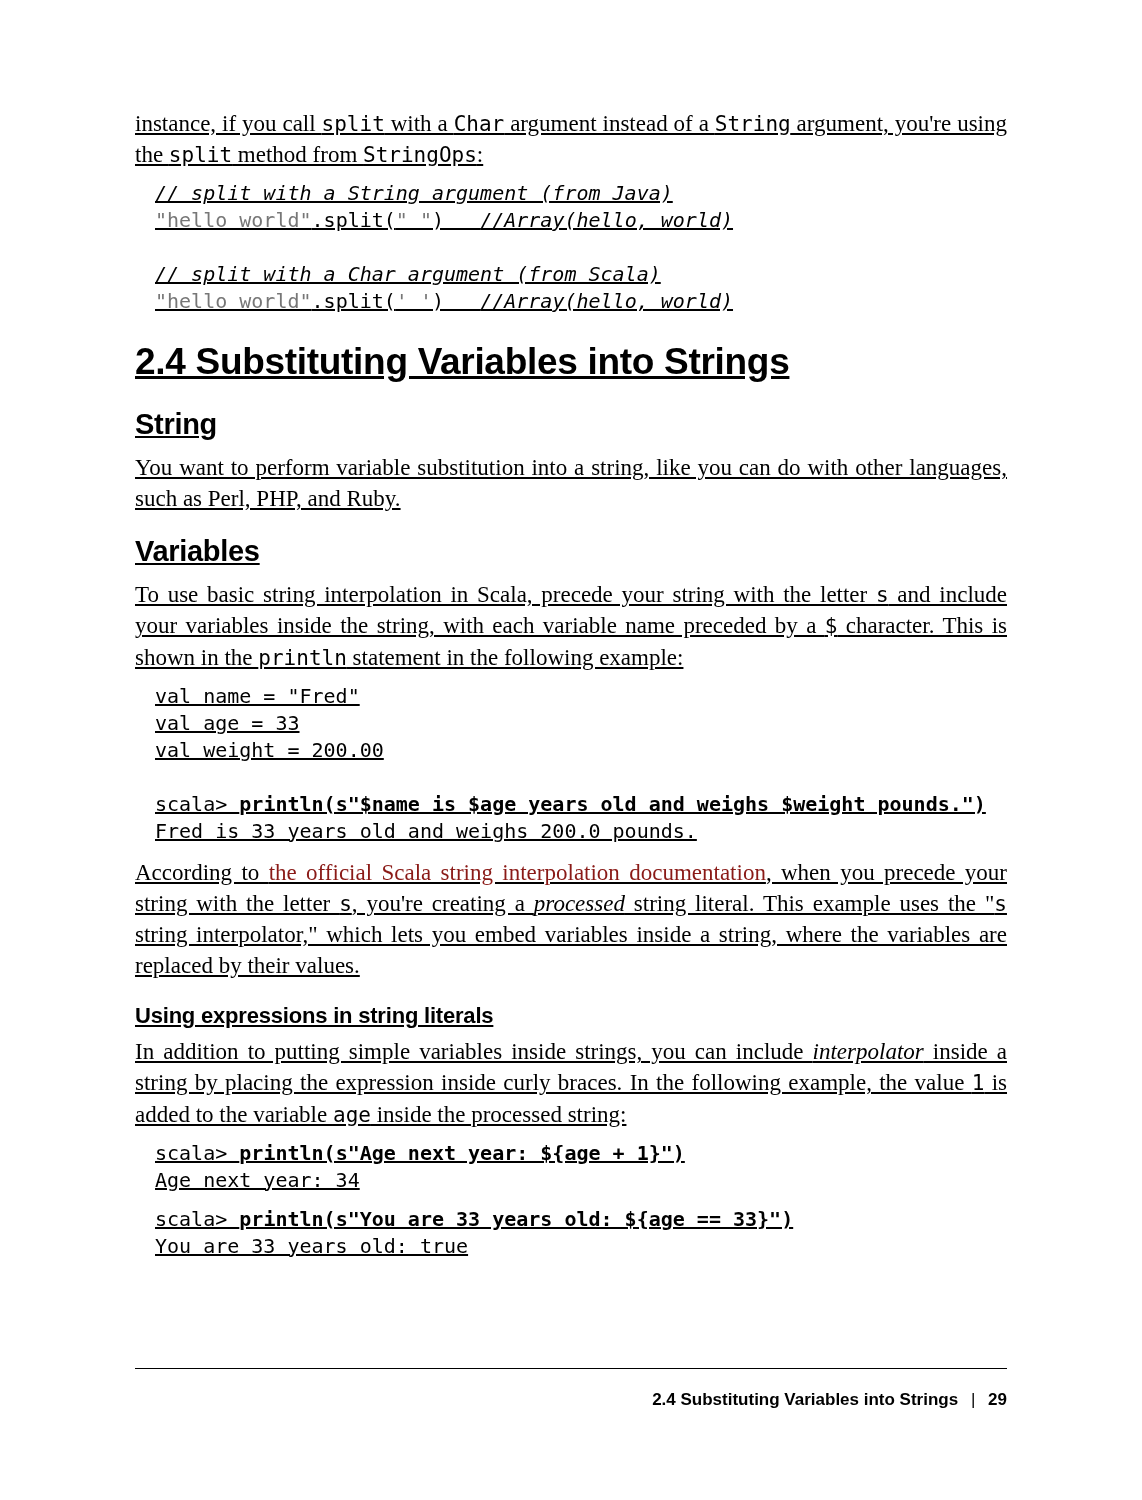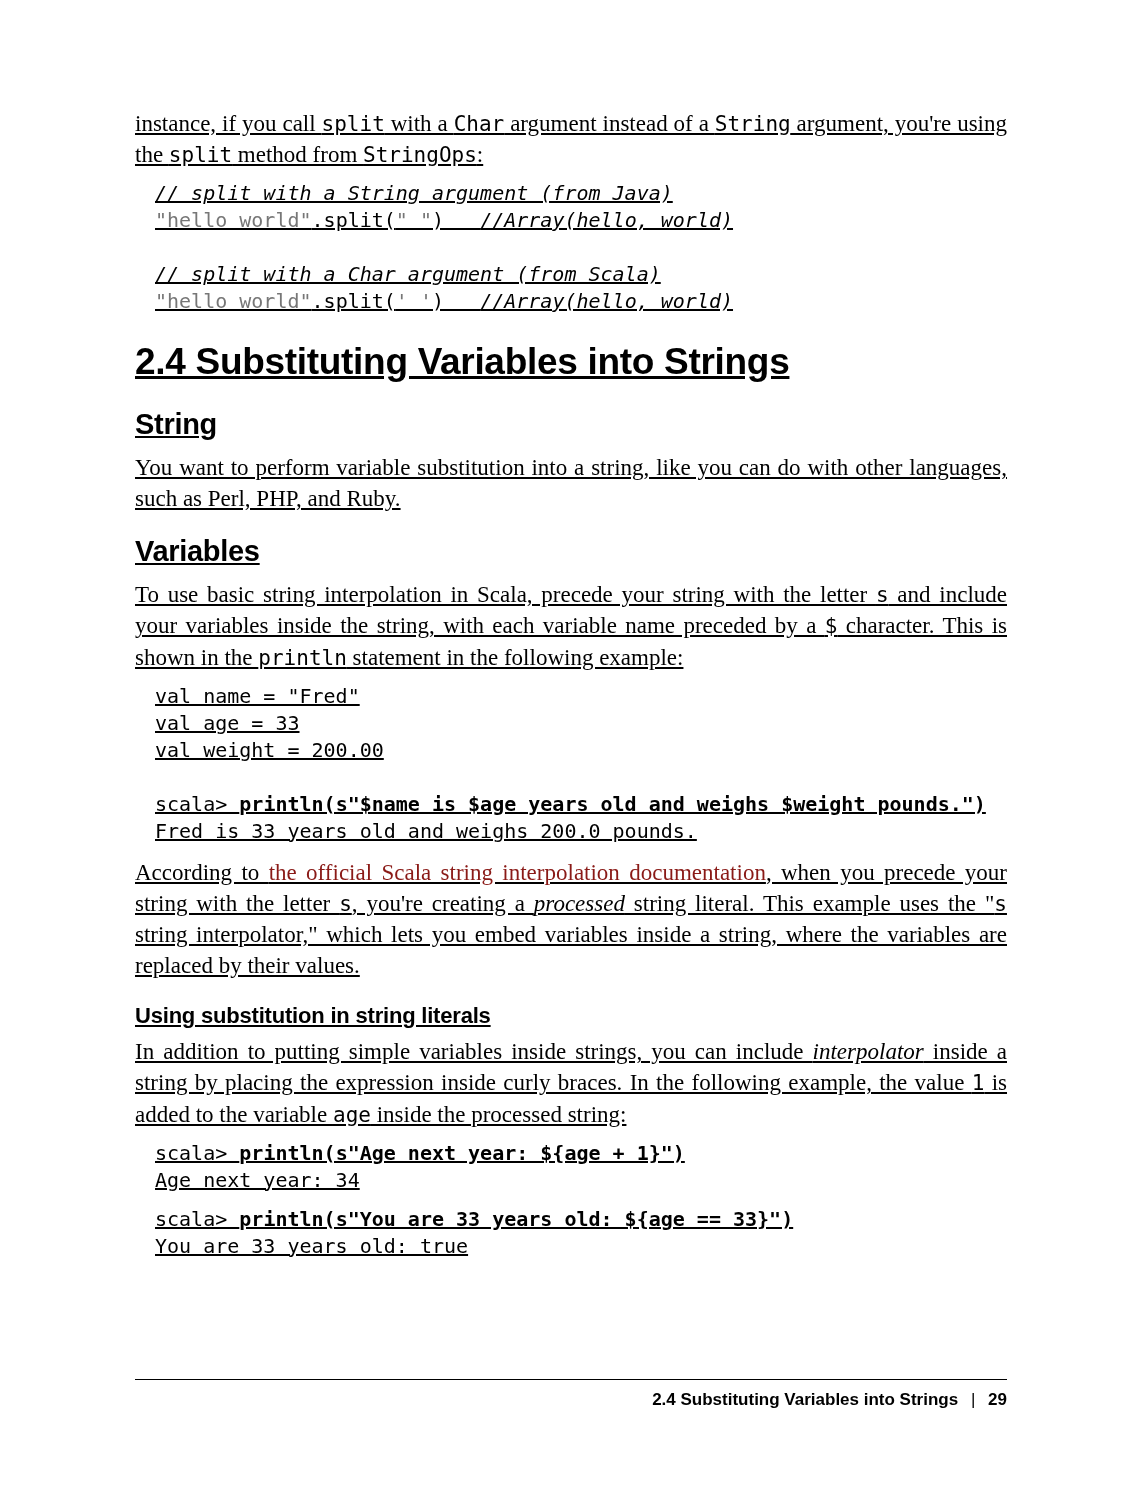--- a/index.html
+++ b/index.html
@@ -61,21 +61,21 @@
   }
   a.booklink { color: #8a1a17; text-decoration: none; margin-top: 24px; }
   em { font-style: italic; }
   .bold-mono { font-weight: 700; }
   .footer {
     position: absolute;
     left: 135px;
     right: 135px;
     bottom: 88px;
     border-top: 1px solid #000;
-    padding-top: 9px;
+    padding-top: 20px;
     font-family: "Myriad Pro", "Helvetica Neue", Arial, sans-serif;
     font-size: 17px;
     font-weight: 700;
     text-align: right;
   }
   .footer .sep { margin: 0 8px; font-weight: 400; }
   .footer .title { }
   .footer .num { }
 
   
@@ -110,21 +110,21 @@
 <span>val age = 33</span>
 <span>val weight = 200.00</span>
 
 <span>scala&gt; </span><span class="bold-mono">println(s"$name is $age years old and weighs $weight pounds.")</span>
 <span>Fred is 33 years old and weighs 200.0 pounds.</span></pre>
 
   <p class="justify para">
     <span>According to </span><a class="booklink" href="#">the official Scala string interpolation documentation</a><span>, when you precede your string with the letter </span><span class="inline-code">s</span><span>, you're creating a </span><em>processed</em><span> string literal. This example uses the "</span><span class="inline-code">s</span><span> string interpolator," which lets you embed variables inside a string, where the variables are replaced by their values.</span>
   </p>
 
-  <h3 class="subsub">Using substitution in string literals</h3>
+  <h3 class="subsub">Using expressions in string literals</h3>
   <p class="justify para">
     <span>In addition to putting simple variables inside strings, you can include </span><em>interpolator</em><span> inside a string by placing the expression inside curly braces. In the following example, the value </span><span class="inline-code">1</span><span> is added to the variable </span><span class="inline-code">age</span><span> inside the processed string:</span>
   </p>
 
   <pre><span>scala&gt; </span><span class="bold-mono">println(s"Age next year: ${age + 1}")</span>
 <span>Age next year: 34</span></pre>
 
 
   <pre><span>scala&gt; </span><span class="bold-mono">println(s"You are 33 years old: ${age == 33}")</span>
 <span>You are 33 years old: true</span></pre>

